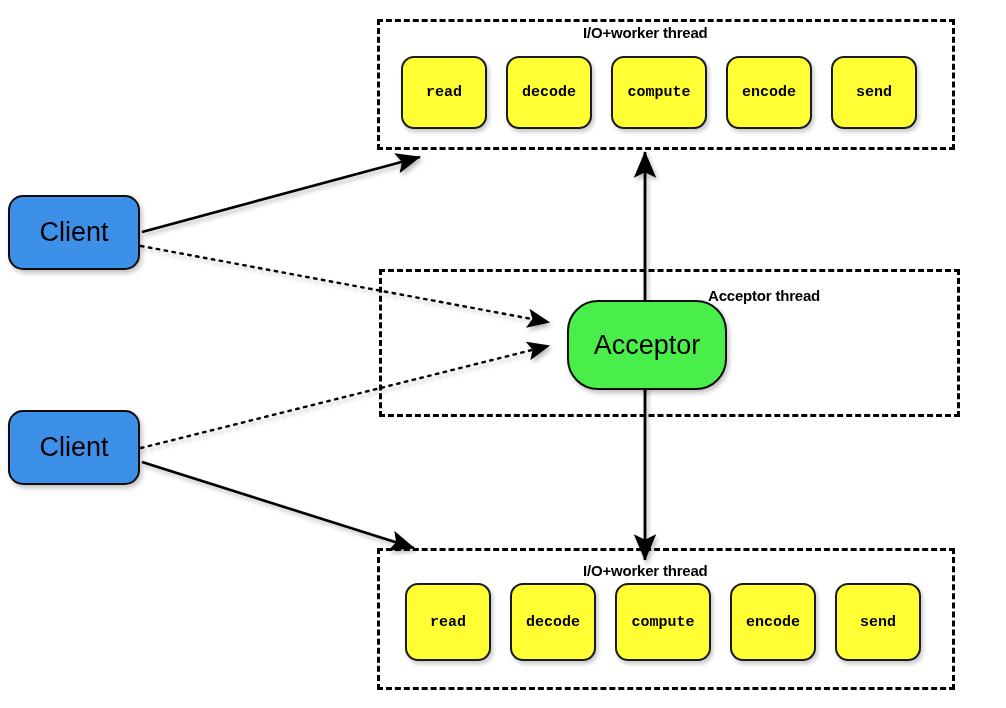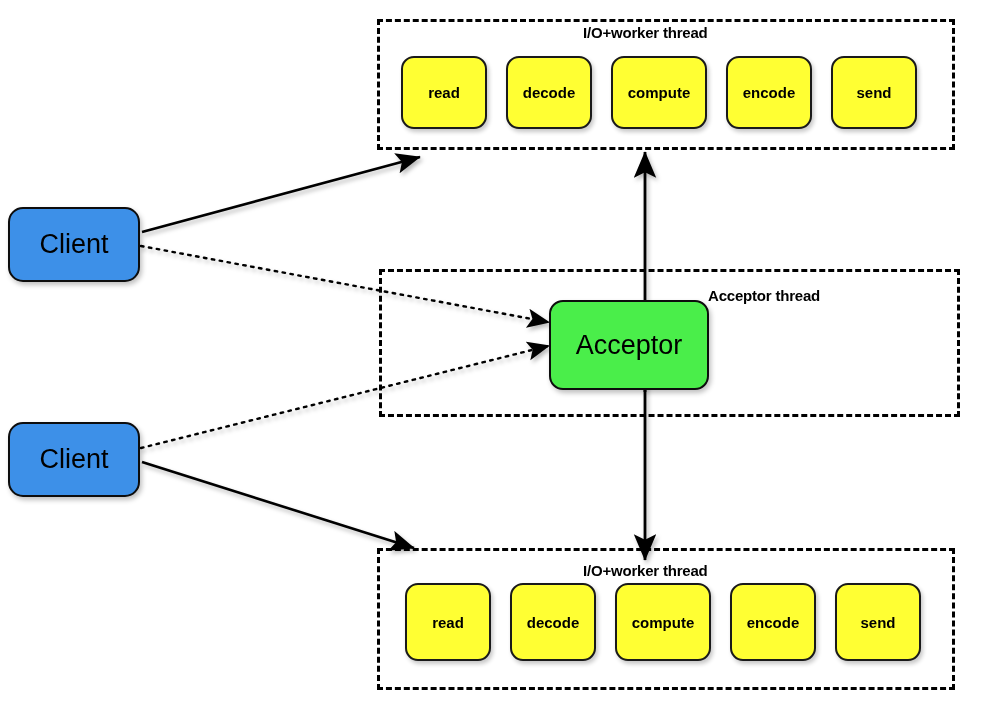--- a/index.html
+++ b/index.html
@@ -48,34 +48,34 @@
     border: 2.5px solid #1a1a1a;
     border-radius: 13px;
     box-sizing: border-box;
     display: flex;
     align-items: center;
     justify-content: center;
     font-size: 15px;
     font-weight: bold;
     color: #000000;
     box-shadow: 2px 3px 4px rgba(0,0,0,0.22);
+    font-family: Liberation Mono, monospace;
   }
   .client {
     position: absolute;
     background: #3d90e8;
     border: 2.5px solid #0d0d0d;
     border-radius: 15px;
     box-sizing: border-box;
     display: flex;
     align-items: center;
     justify-content: center;
     font-size: 27px;
     color: #000000;
     box-shadow: 2px 3px 5px rgba(0,0,0,0.25);
-    margin-top: 12px;
   }
   .acceptor {
     position: absolute;
     background: #4aee4a;
     border: 2.5px solid #0d0d0d;
     border-radius: 14px;
     box-sizing: border-box;
     display: flex;
     align-items: center;
     justify-content: center;
@@ -125,21 +125,21 @@
     <div class="stage" style="width:86px; height:73px;">read</div>
     <div class="stage" style="width:86px; height:73px;">decode</div>
     <div class="stage" style="width:96px; height:73px;">compute</div>
     <div class="stage" style="width:86px; height:73px;">encode</div>
     <div class="stage" style="width:86px; height:73px;">send</div>
   </div>
 
   <div class="thread-box" style="left:379px; top:269px; width:581px; height:148px;"></div>
   <div class="thread-label" style="left:708px; top:287px;">Acceptor thread</div>
 
-  <div class="acceptor" style="left:549px; top:300px; width:160px; height:90px;">Acceptor</div>
+  <div class="acceptor" style="left:567px; top:300px; width:160px; height:90px;border-radius:31px;">Acceptor</div>
 
   <div class="thread-box" style="left:377px; top:548px; width:578px; height:142px;"></div>
   <div class="thread-label" style="left:583px; top:562px;">I/O+worker thread</div>
   <div class="stage-row" style="left:405px; top:583px; gap:19px;">
     <div class="stage" style="width:86px; height:78px;">read</div>
     <div class="stage" style="width:86px; height:78px;">decode</div>
     <div class="stage" style="width:96px; height:78px;">compute</div>
     <div class="stage" style="width:86px; height:78px;">encode</div>
     <div class="stage" style="width:86px; height:78px;">send</div>
   </div>

